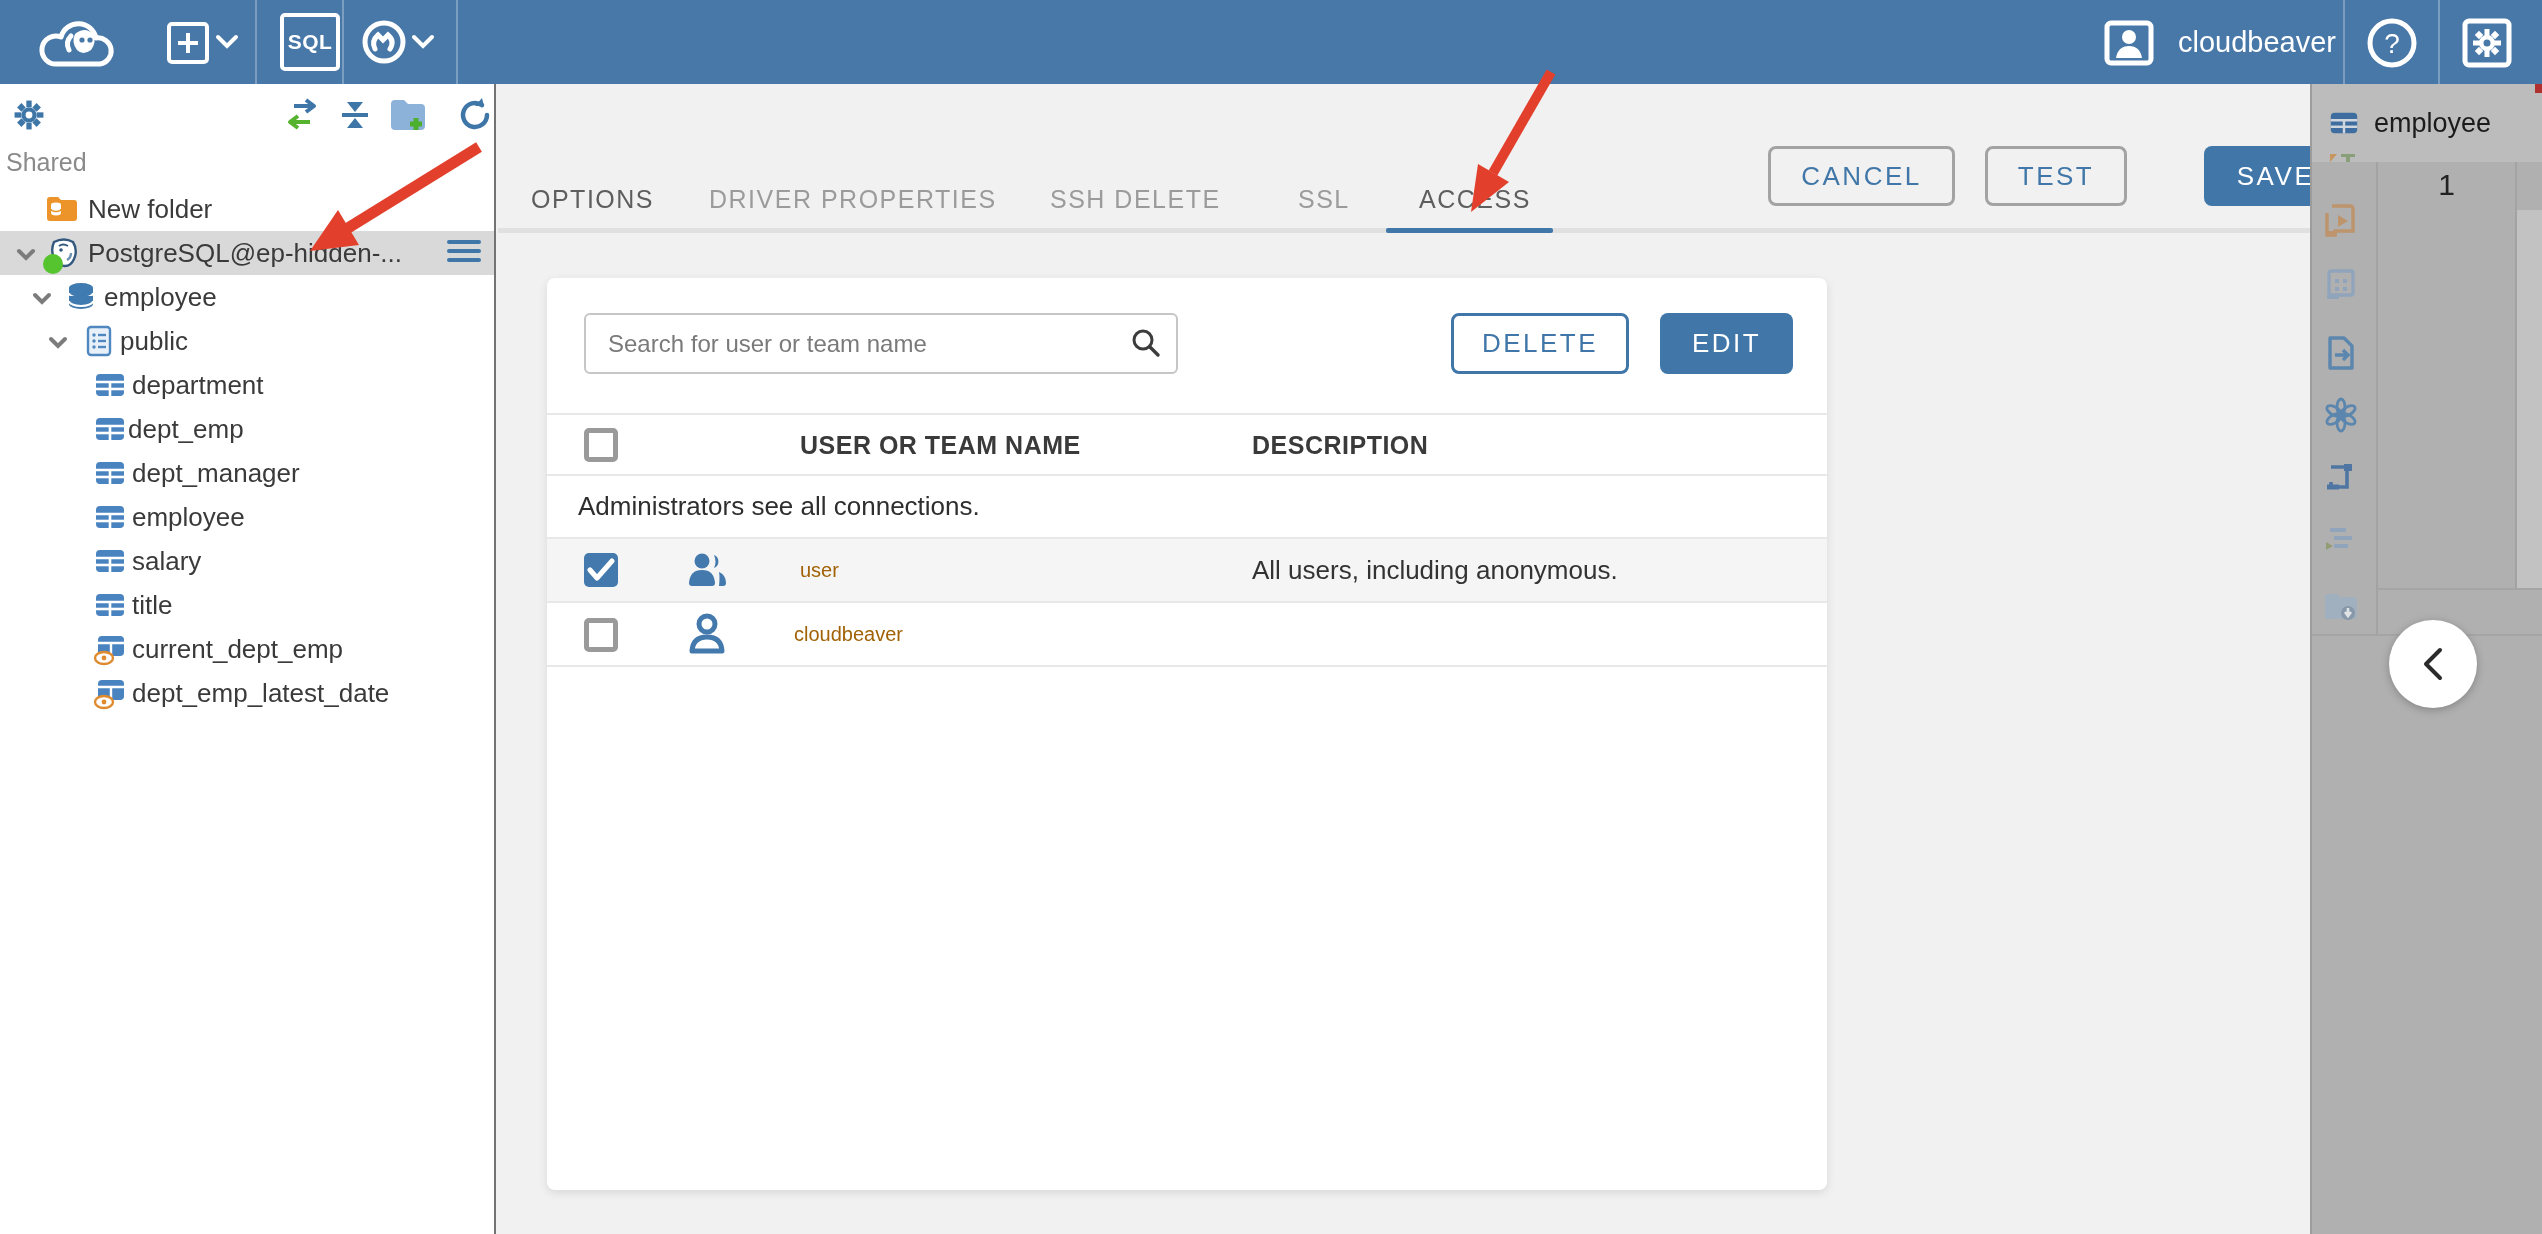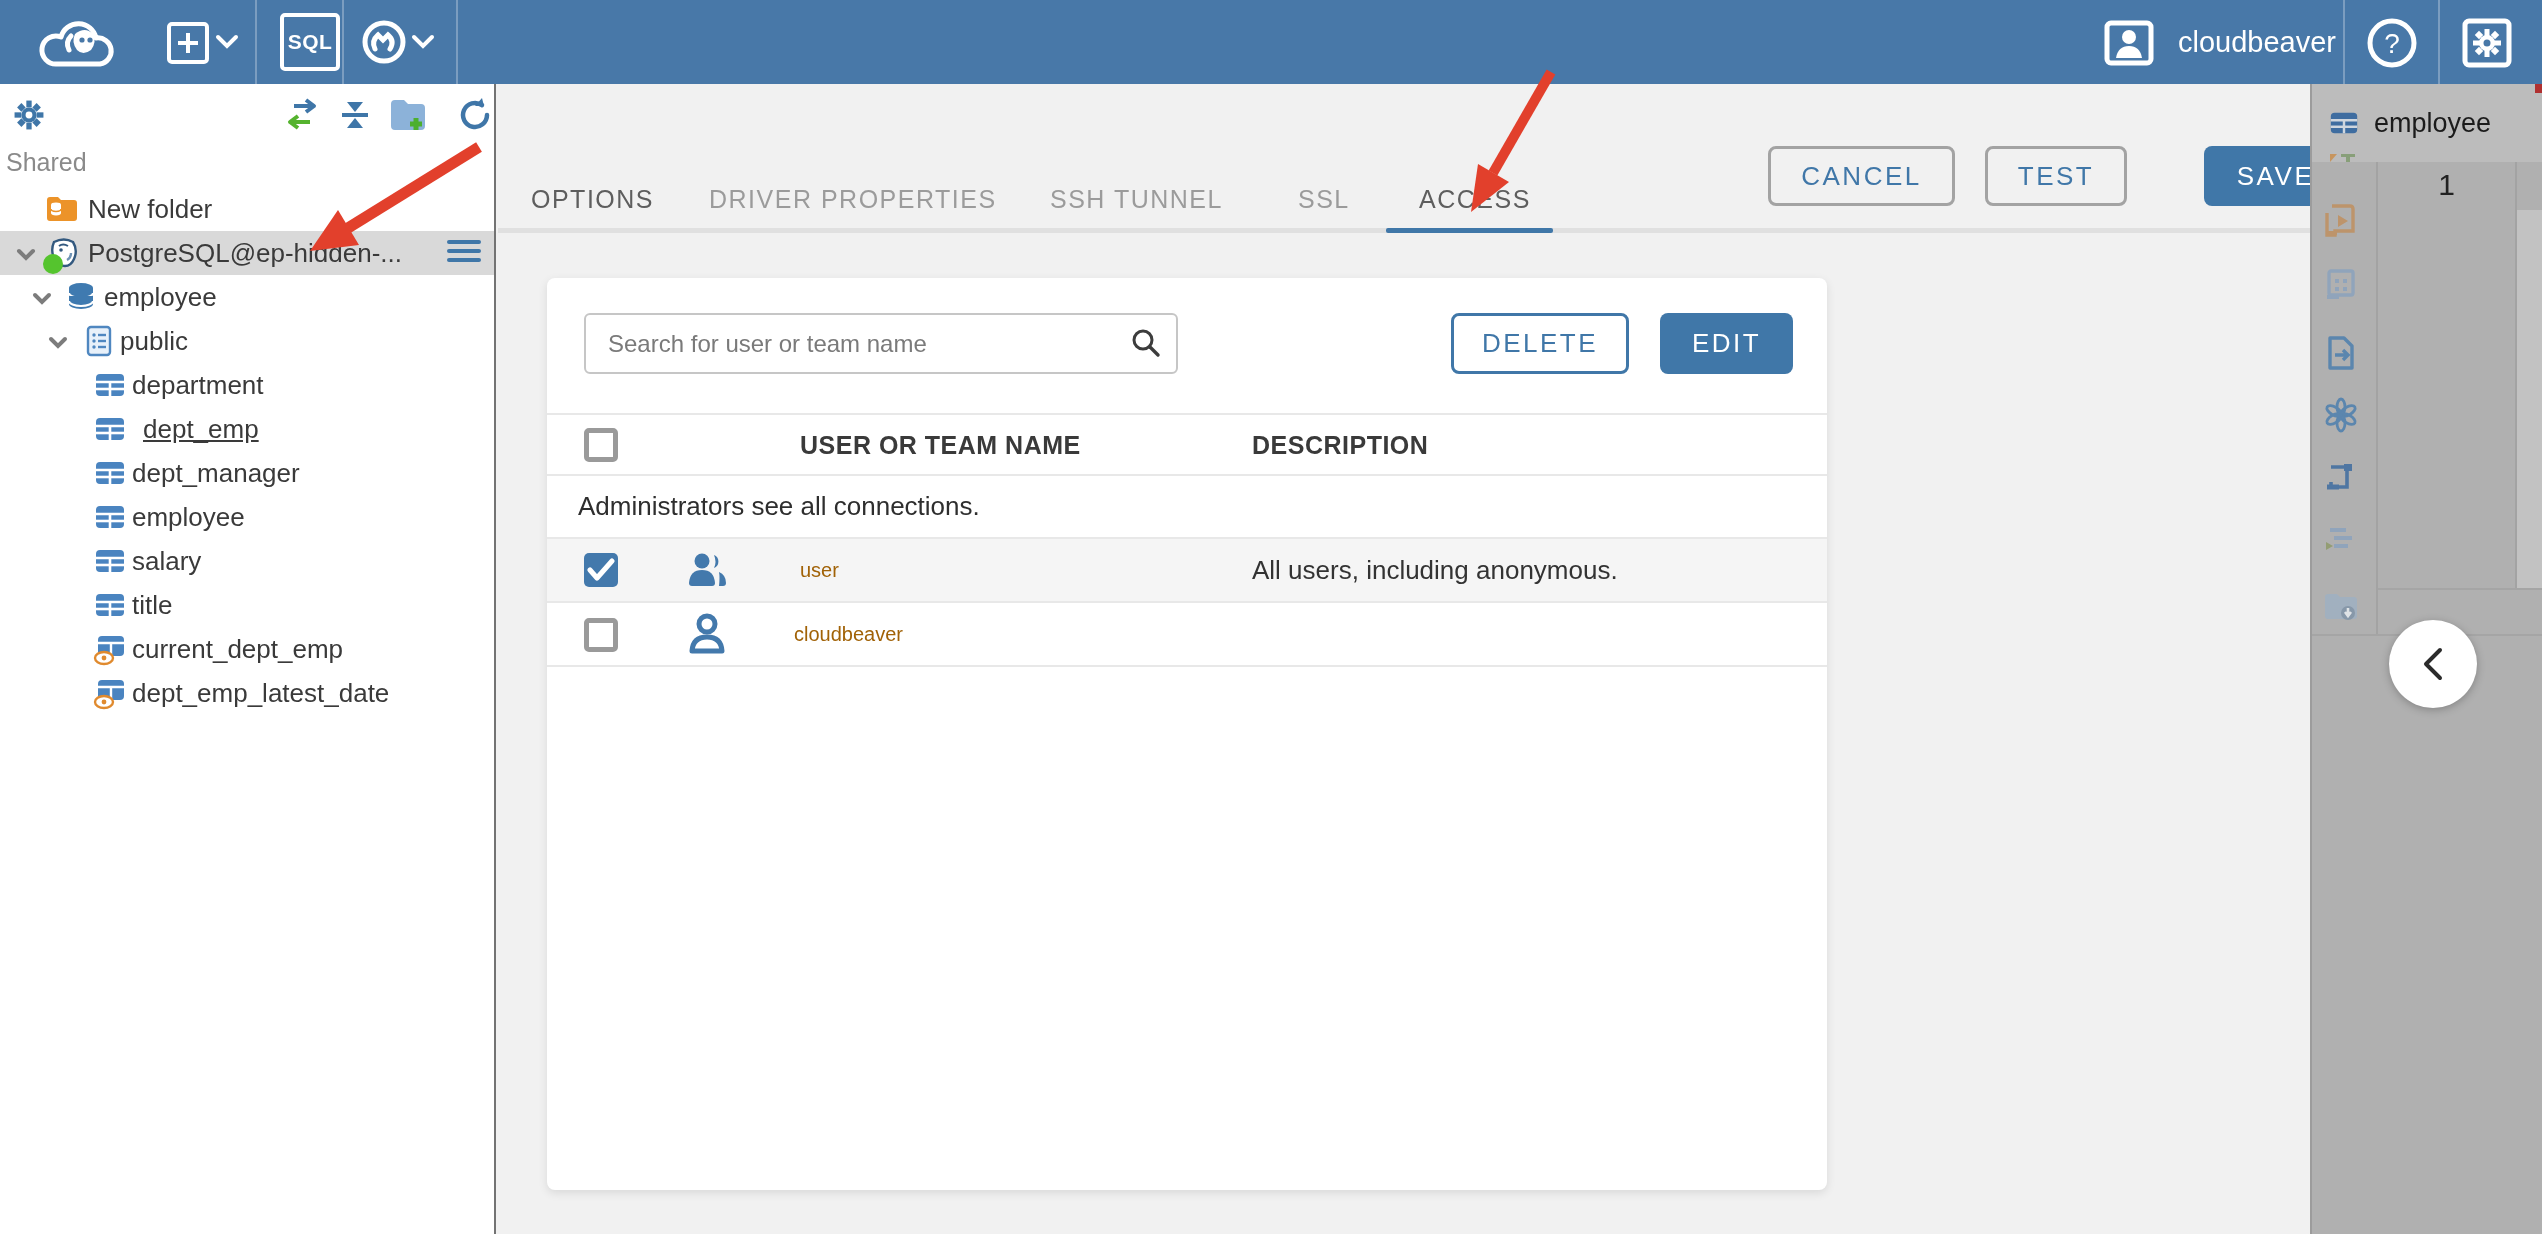--- a/index.html
+++ b/index.html
@@ -308,21 +308,21 @@
         <span class="tlabel" style="left:132px;">department</span>
       </div>
       <div class="trow" style="top:323px;">
         <span class="ticon" style="left:93px;">
           <svg width="34" height="34" viewBox="0 0 34 34">
             <rect x="3" y="6" width="28" height="22" rx="4" fill="#4a84c0"></rect>
             <path d="M3 14 h28 M17 14 v14" stroke="#fff" stroke-width="2.6"></path>
             <path d="M3 21 h28" stroke="#fff" stroke-width="2.6"></path>
           </svg>
         </span>
-        <span class="tlabel" style="left:143px;text-decoration:underline;">dept_emp</span>
+        <span class="tlabel" style="left:128px;">dept_emp</span>
       </div>
       <div class="trow" style="top:367px;">
         <span class="ticon" style="left:93px;">
           <svg width="34" height="34" viewBox="0 0 34 34">
             <rect x="3" y="6" width="28" height="22" rx="4" fill="#4a84c0"></rect>
             <path d="M3 14 h28 M17 14 v14" stroke="#fff" stroke-width="2.6"></path>
             <path d="M3 21 h28" stroke="#fff" stroke-width="2.6"></path>
           </svg>
         </span>
         <span class="tlabel" style="left:132px;">dept_manager</span>
@@ -378,21 +378,21 @@
           </svg>
         </span>
         <span class="tlabel" style="left:132px;">dept_emp_latest_date</span>
       </div>
     </div>
   </div>
 
   <div class="main">
     <div class="tab first" style="left:33px;">OPTIONS</div>
     <div class="tab" style="left:211px;">DRIVER PROPERTIES</div>
-    <div class="tab" style="left:552px;">SSH TUNNEL</div>
+    <div class="tab" style="left:552px;">SSH DELETE</div>
     <div class="tab" style="left:800px;">SSL</div>
     <div class="tab active" style="left:921px;">ACCESS</div>
     <div class="tabtrack"></div>
     <div class="tabline"></div>
 
     <div class="abtn outline" style="left:1230px;width:187px;">CANCEL</div>
     <div class="abtn outline" style="left:1447px;width:142px;">TEST</div>
     <div class="abtn fill" style="left:1706px;width:143px;">SAVE</div>
 
     <div class="card">

